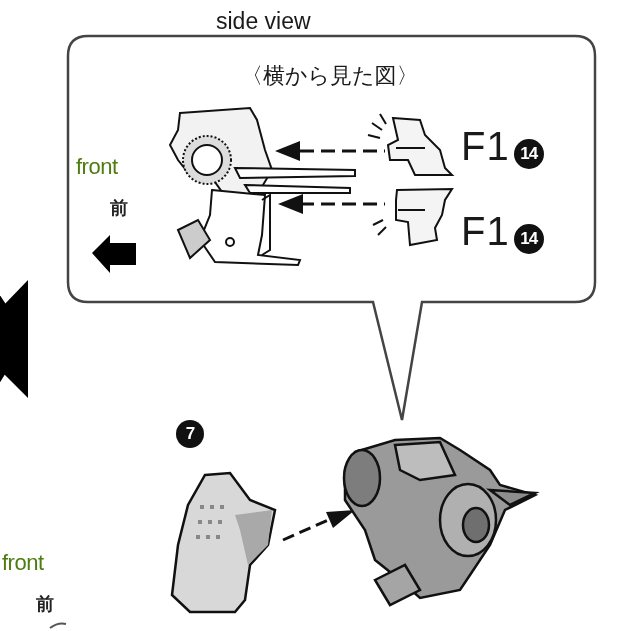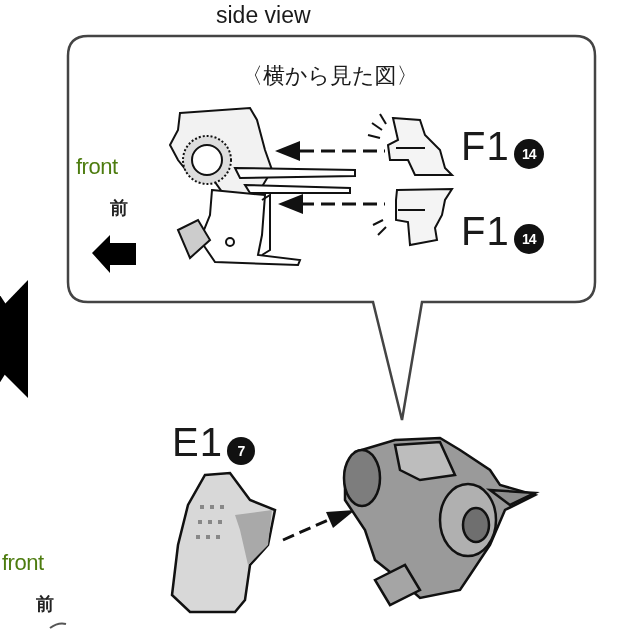--- a/index.html
+++ b/index.html
@@ -1,26 +1,26 @@
 <!DOCTYPE html>
 <html><head>
 <meta charset="utf-8">
 <style>
   html, body { margin:0; padding:0; background:#fff; }
   body { width:631px; height:631px; position:relative; overflow:hidden;
          font-family:"Liberation Sans", sans-serif; color:#111; }
   svg { position:absolute; left:0; top:0; }
   .lbl { position:absolute; white-space:nowrap; }
-  .side-view { left:216px; top:2px; font-size:23px; color:#1a1a1a;text-align:center; }
+  .side-view { left:216px; top:8px; font-size:23px; color:#1a1a1a;text-align:center; }
   .jp-title { left:241px; top:61px; font-size:22px; font-family:"DejaVu Sans", sans-serif; color:#1a1a1a; }
   .front-en { font-size:22px; color:#4d7c0f; letter-spacing:-0.5px; }
   .front-jp { font-size:18px; font-family:"DejaVu Sans", sans-serif; color:#222; font-weight:bold; }
   .part-id { font-size:40px; color:#1a1a1a; font-weight:normal; letter-spacing:1px; display:flex; align-items:flex-end; }
   .badge { display:inline-flex; align-items:center; justify-content:center; width:30px; height:30px;
-           border-radius:50%; background:#111; color:#fff; font-size:14px; font-weight:bold;
+           border-radius:50%; background:#111; color:#fff; font-size:17px; font-weight:bold;
            margin-left:4px; letter-spacing:-1px; }
 </style>
 </head>
 <body>
 
 <svg width="631" height="631" viewBox="0 0 631 631">
 
   <polygon points="-30,340 28,280 28,282 28,398 -30,340" fill="#000"></polygon>
   <polygon points="-10,280 28,338 -10,398" fill="#000"></polygon>
 
@@ -106,18 +106,17 @@
 <div class="lbl part-id" style="left:461px; top:124px;">
   <span>F1</span>
   <span class="badge">14</span>
 </div>
 <div class="lbl part-id" style="left:461px; top:209px;">
   <span>F1</span>
   <span class="badge">14</span>
 </div>
 
 <div class="lbl part-id" style="left:172px; top:420px;">
-  <span>E1</span>
   <span class="badge" style="width:28px;height:28px;">7</span>
 </div>
 
 <div class="lbl front-en" style="left:2px; top:550px;">front</div>
 <div class="lbl front-jp" style="left:36px; top:592px;">前</div>
 
 </body></html>

